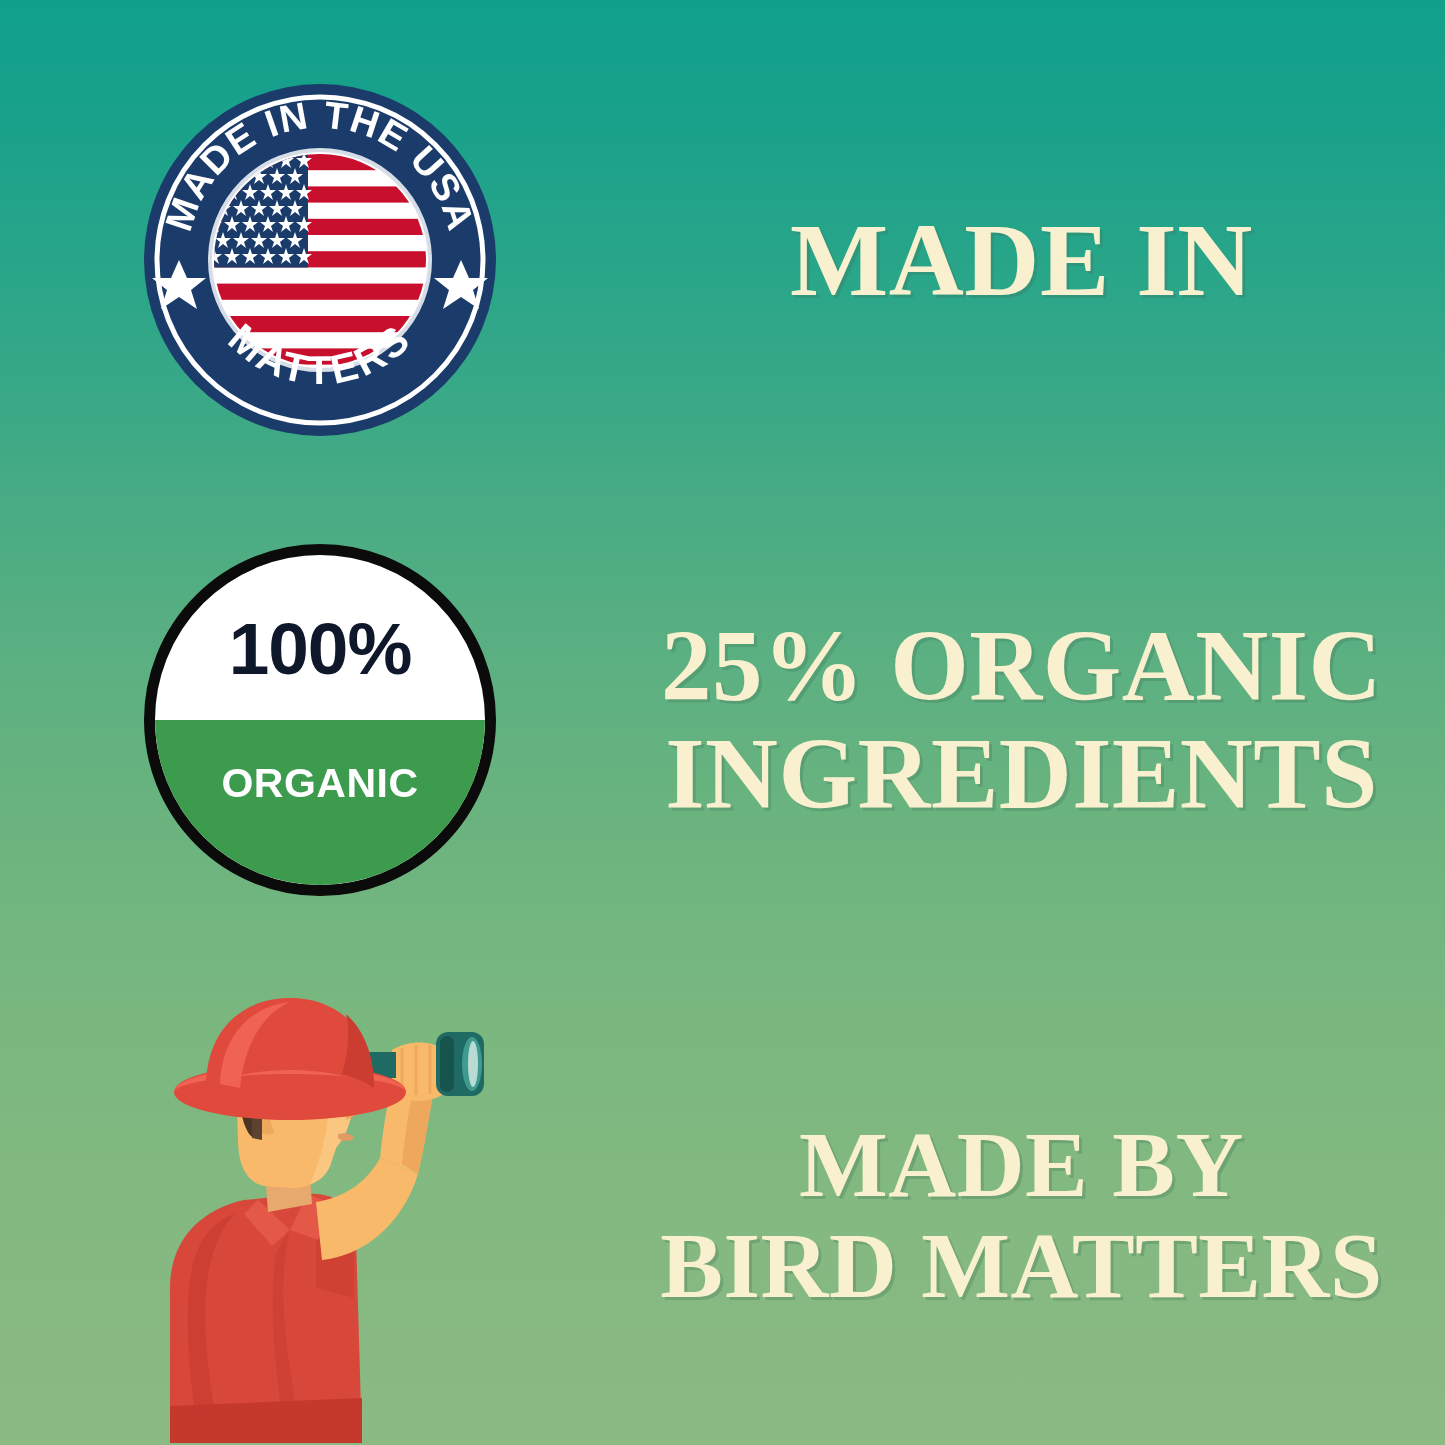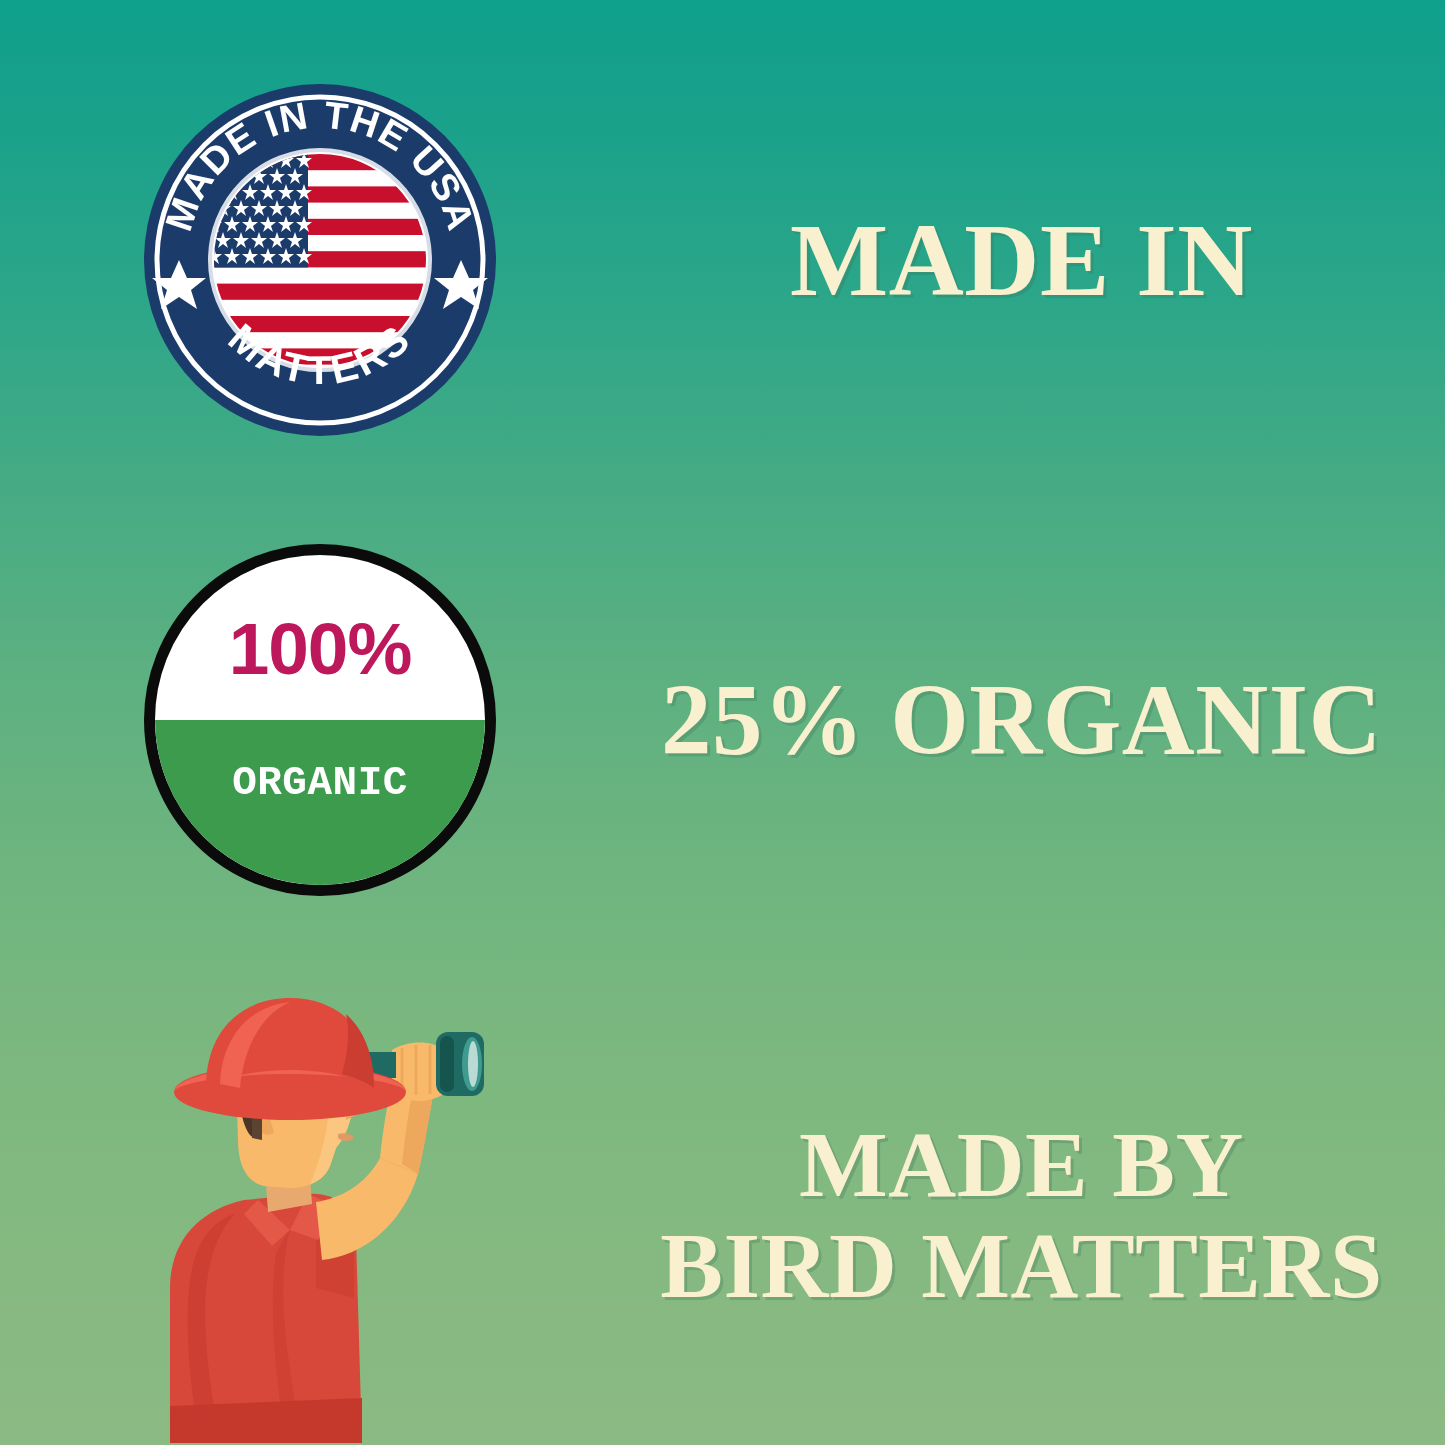--- a/index.html
+++ b/index.html
@@ -99,34 +99,34 @@
     width: 100%;
     height: 50%;
     background: #3d9b4e;
   }
   .organic-pct {
     position: absolute;
     left: 0;
     top: 52px;
     width: 100%;
     text-align: center;
-    color: #be185d;
+    color: #0f172a;
     font-family: "Liberation Sans", sans-serif;
     font-weight: bold;
     font-size: 73px;
     letter-spacing: -1px;
   }
   .organic-word {
     position: absolute;
     left: 0;
     top: 205px;
     width: 100%;
     text-align: center;
     color: #ffffff;
-    font-family: Liberation Mono, monospace;
+    font-family: Liberation Sans, sans-serif;
     font-weight: bold;
     font-size: 41px;
     letter-spacing: 0.5px;
   }
 
   
   .birder { width: 360px; height: 455px; display: block; }
 </style>
 </head>
 <body>
@@ -249,20 +249,21 @@
       <div class="organic-badge">
         <div class="organic-bottom"></div>
         <div class="organic-pct">100%</div>
         <div class="organic-word">ORGANIC</div>
       </div>
     </div>
 
     <div class="row-text">
       <h2 class="headline" id="headline-organic">
         <span class="line">25% ORGANIC</span>
+        <span class="line">INGREDIENTS</span>
       </h2>
     </div>
   </div>
 
   <div class="row" id="row-bird">
 
     <div class="row-icon">
       <svg class="birder" viewBox="0 0 360 455" xmlns="http://www.w3.org/2000/svg">
 
         <path d="M 30 455 L 30 300 C 30 252 60 222 104 212

